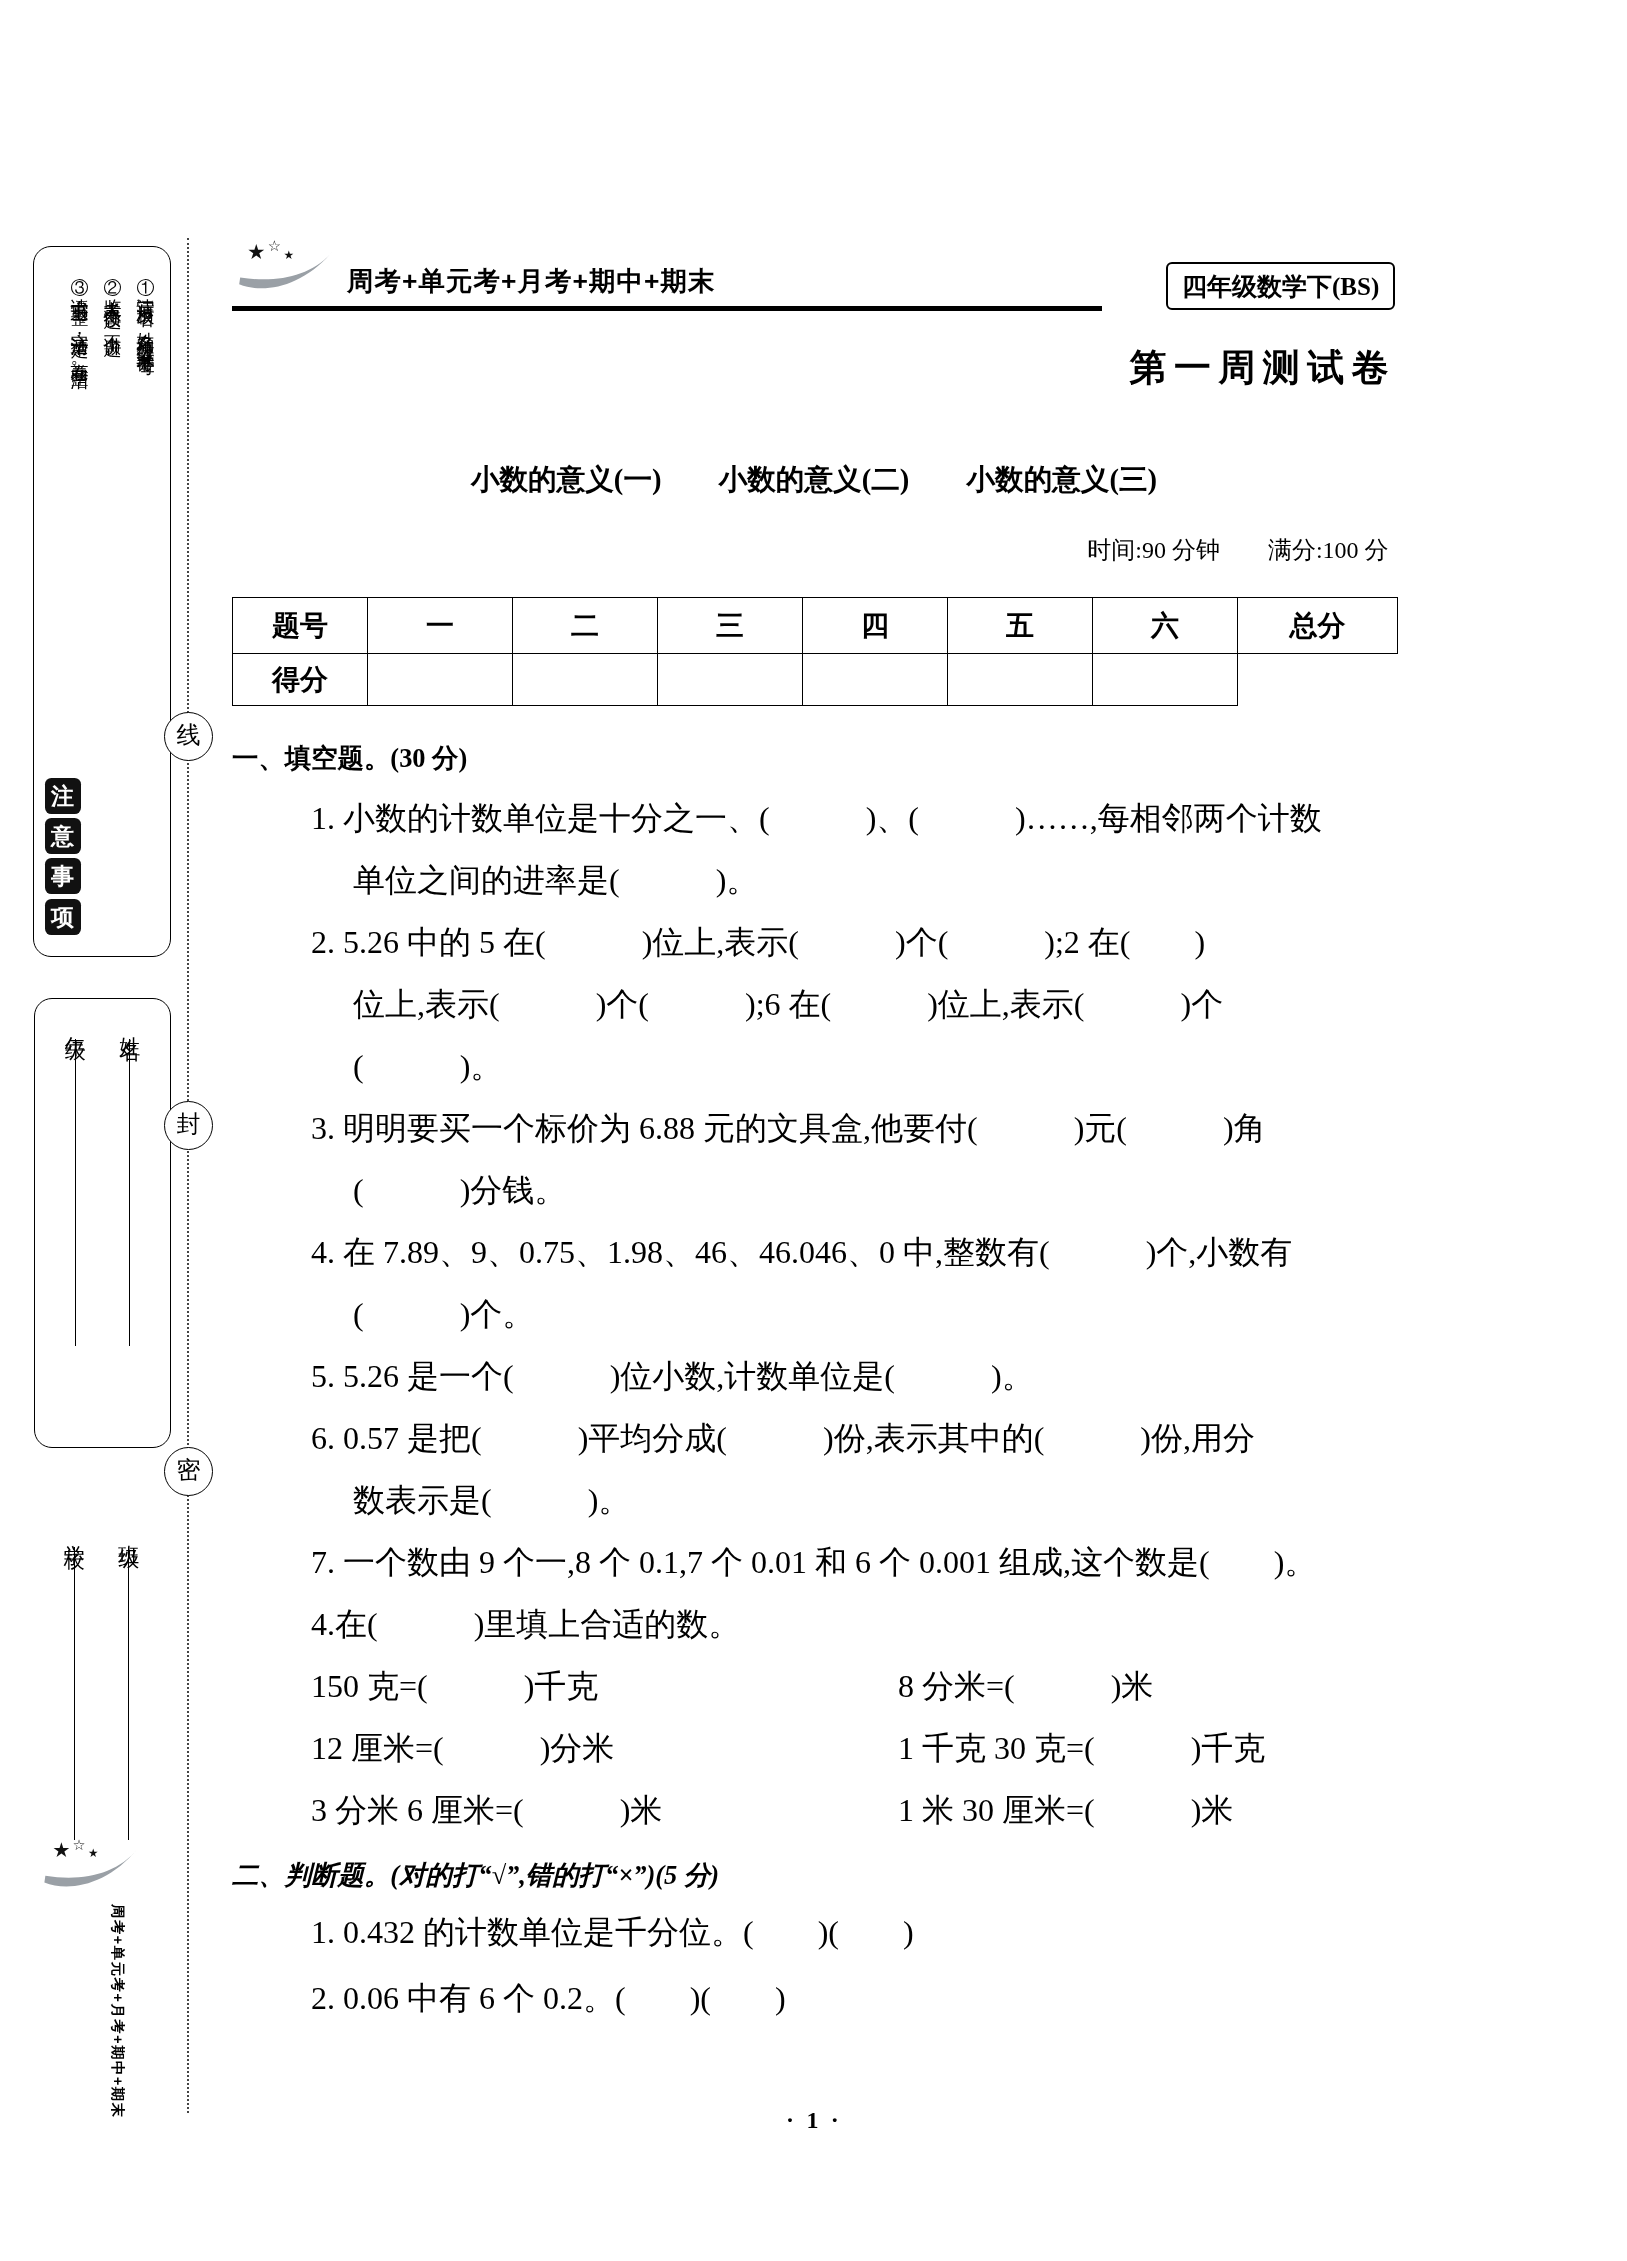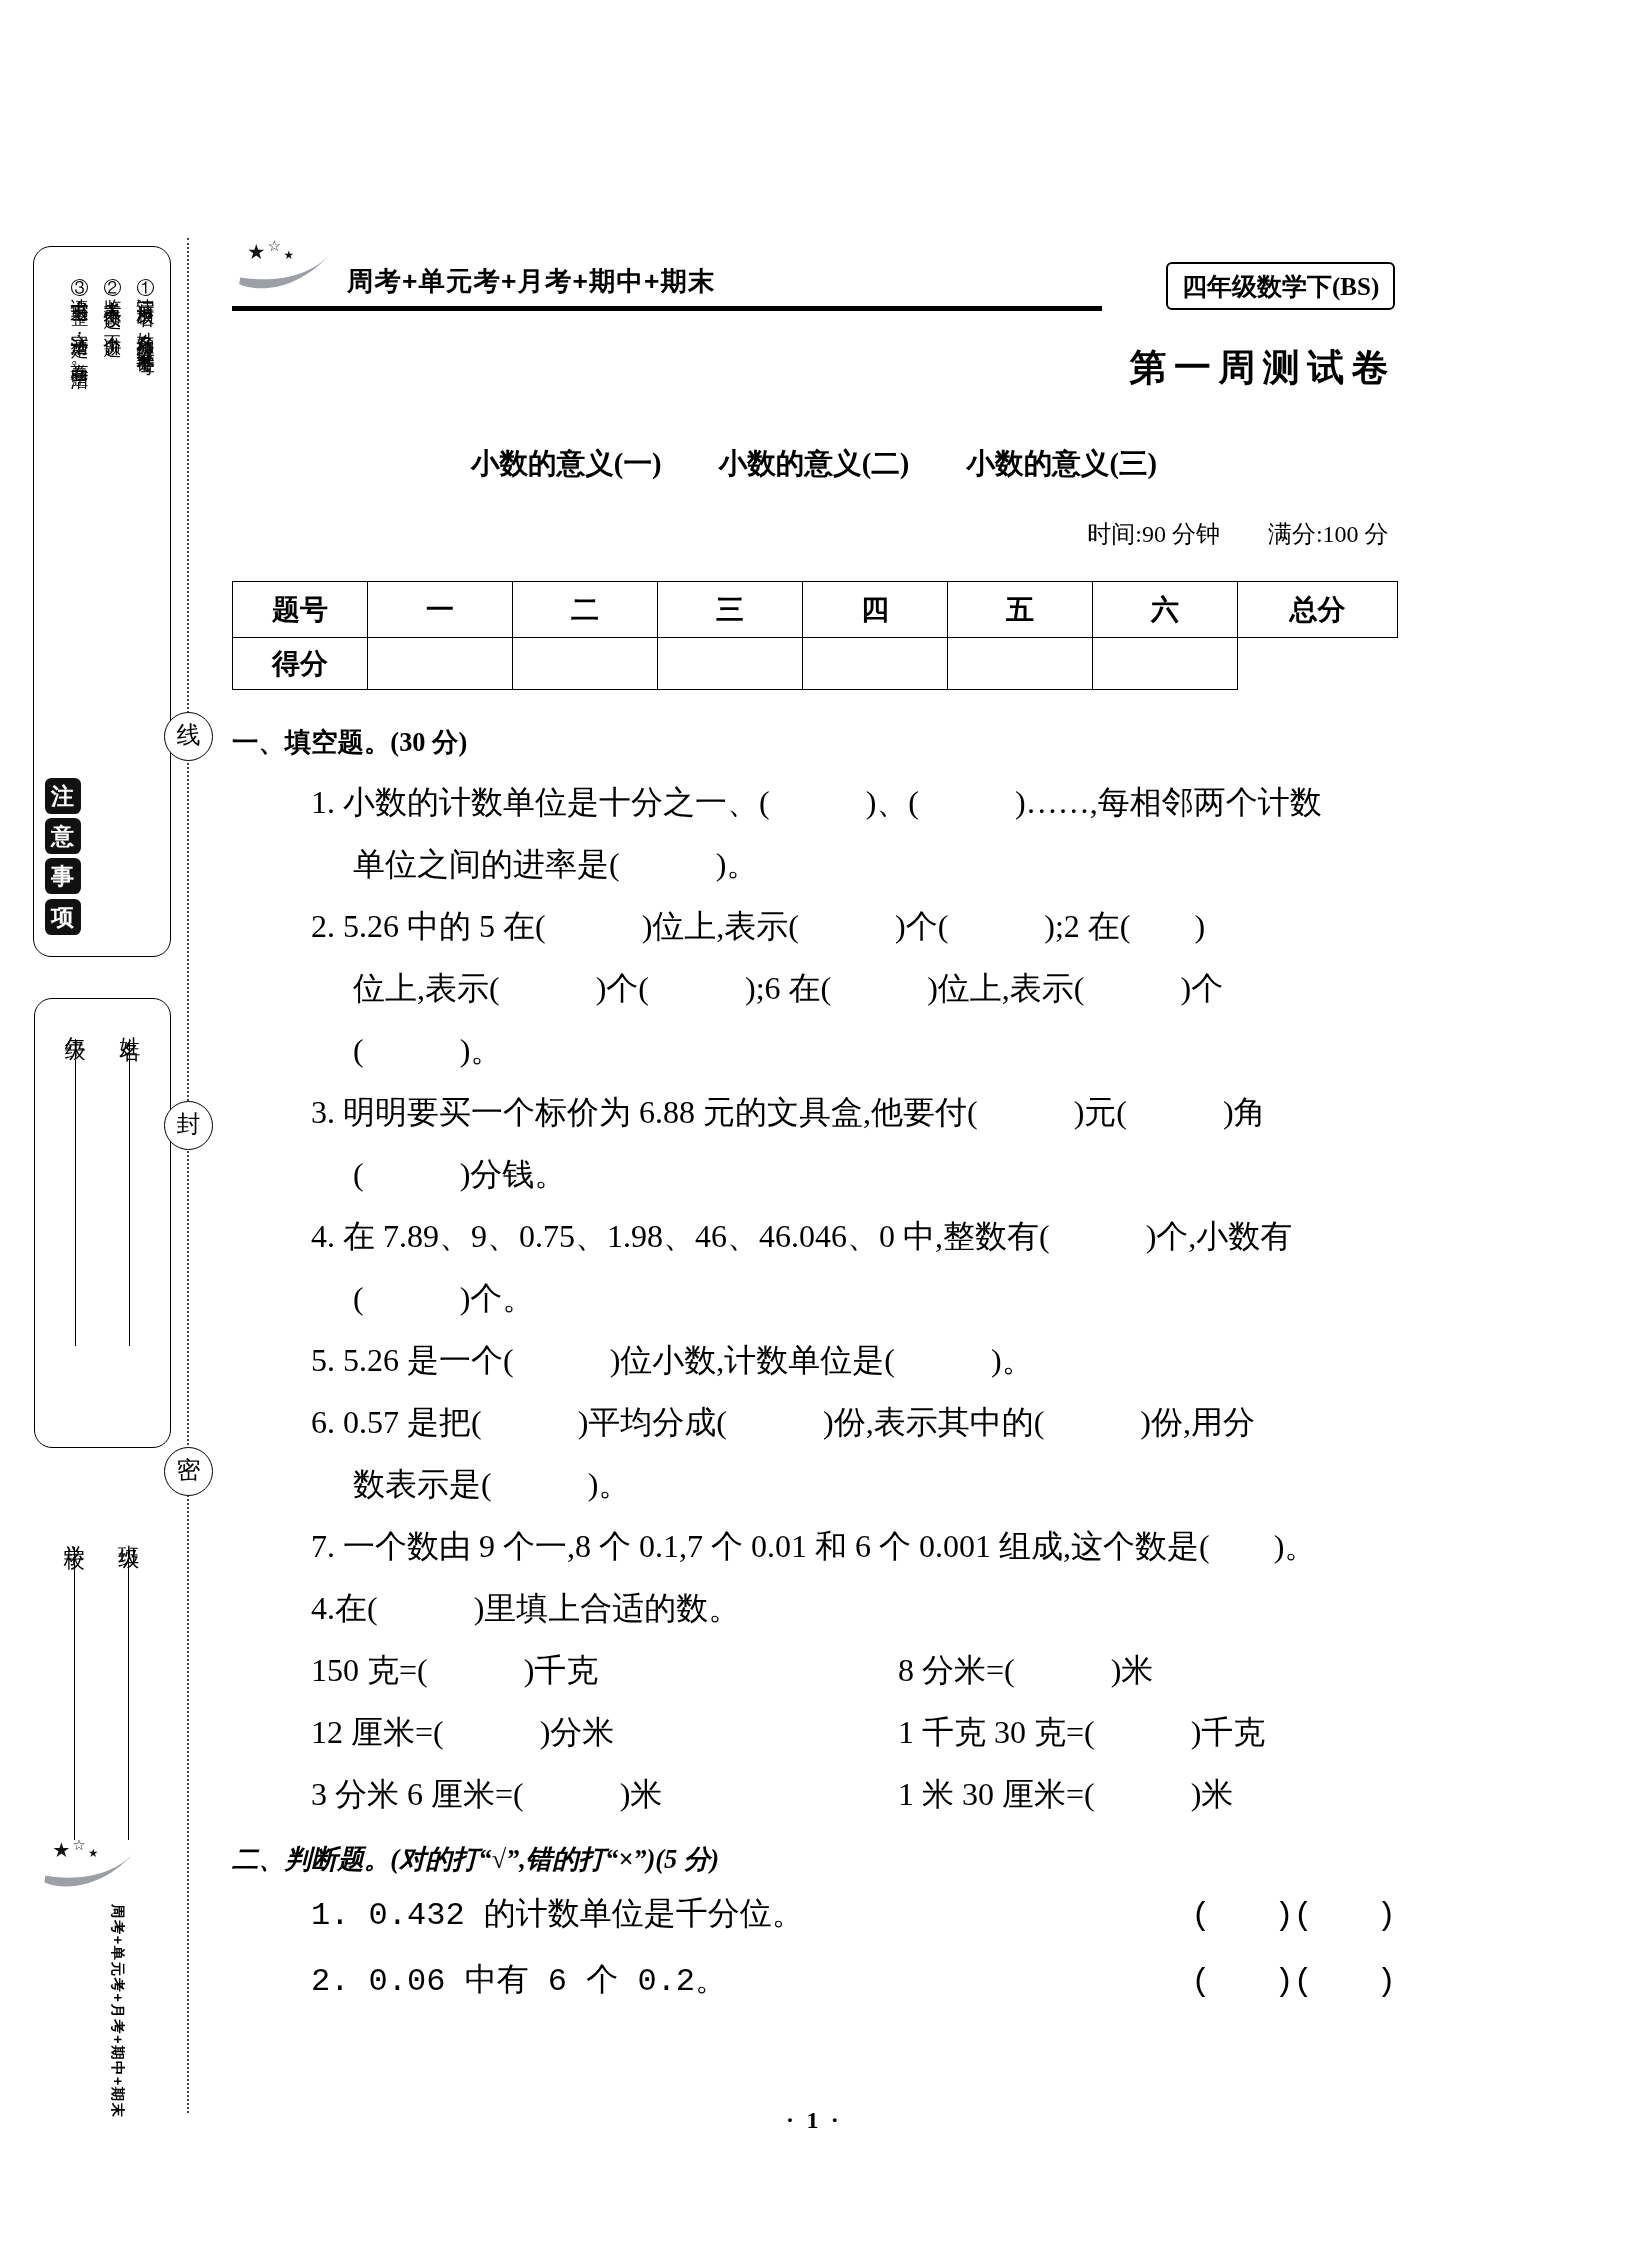--- a/index.html
+++ b/index.html
@@ -40,38 +40,38 @@
 
   .brand-row{position:relative;height:78px;}
   .brand-rule{position:absolute;left:0;bottom:0;width:870px;height:4.8px;background:#000;}
   .brand-logo{position:absolute;left:1.1px;bottom:6.3px;width:108px;height:69px;}
   .brand-title{position:absolute;left:115px;bottom:11.6px;font-family:"Liberation Sans","DejaVu Sans",sans-serif;
                font-weight:bold;font-size:26.4px;letter-spacing:1.1px;}
   .grade-badge{position:absolute;right:1.1px;bottom:1.1px;border:2.1px solid #000;border-radius:6px;
                padding:5.3px 13.7px;font-weight:bold;font-size:25px;white-space:nowrap;}
 
   .title{margin-top:36px;text-align:right;font-size:37px;font-weight:bold;letter-spacing:7.4px;line-height:1.15;}
-  .subtitle{margin-top:58px;text-align:center;font-size:28.6px;font-weight:bold;line-height:1.15;}
+  .subtitle{margin-top:74px;text-align:center;font-size:28.6px;font-weight:bold;line-height:1.15;}
   .meta{margin-top:41px;text-align:right;font-size:24px;padding-right:7.4px;line-height:1.15;}
 
   .score-table{margin-top:32px;border-collapse:collapse;width:1164px;table-layout:fixed;}
   .score-table td{border:1.6px solid #000;text-align:center;vertical-align:middle;
                   font-weight:bold;font-size:28px;}
   .score-table tr.r1 td{height:53px;}
   .score-table tr.r2 td{height:49px;}
 
   .sec-head{margin-top:37px;font-size:26.4px;font-weight:bold;line-height:1.15;}
   .sec-head2{margin-top:19px;font-style:italic;}
   .questions{margin-top:13.7px;}
   .line{font-size:32px;line-height:62px;white-space:nowrap;}
   .q{padding-left:79px;}
   .cont{padding-left:121px;}
   .unit-row{display:flex;padding-left:79px;}
   .unit-left{display:inline-block;width:587px;}
-  .judge-row{display:flex;justify-content:space-between;padding-left:79px;line-height:66px;font-family:Liberation Mono, monospace;}
+  .judge-row{display:flex;padding-left:79px;line-height:66px;}
   .judge-first{margin-top:8.5px;}
 
   .footer{position:absolute;left:232px;top:2107px;width:1164px;text-align:center;
           font-size:24px;font-weight:bold;letter-spacing:3.2px;}
 </style>
 </head>
 <body>
 
 <div class="page">
 

